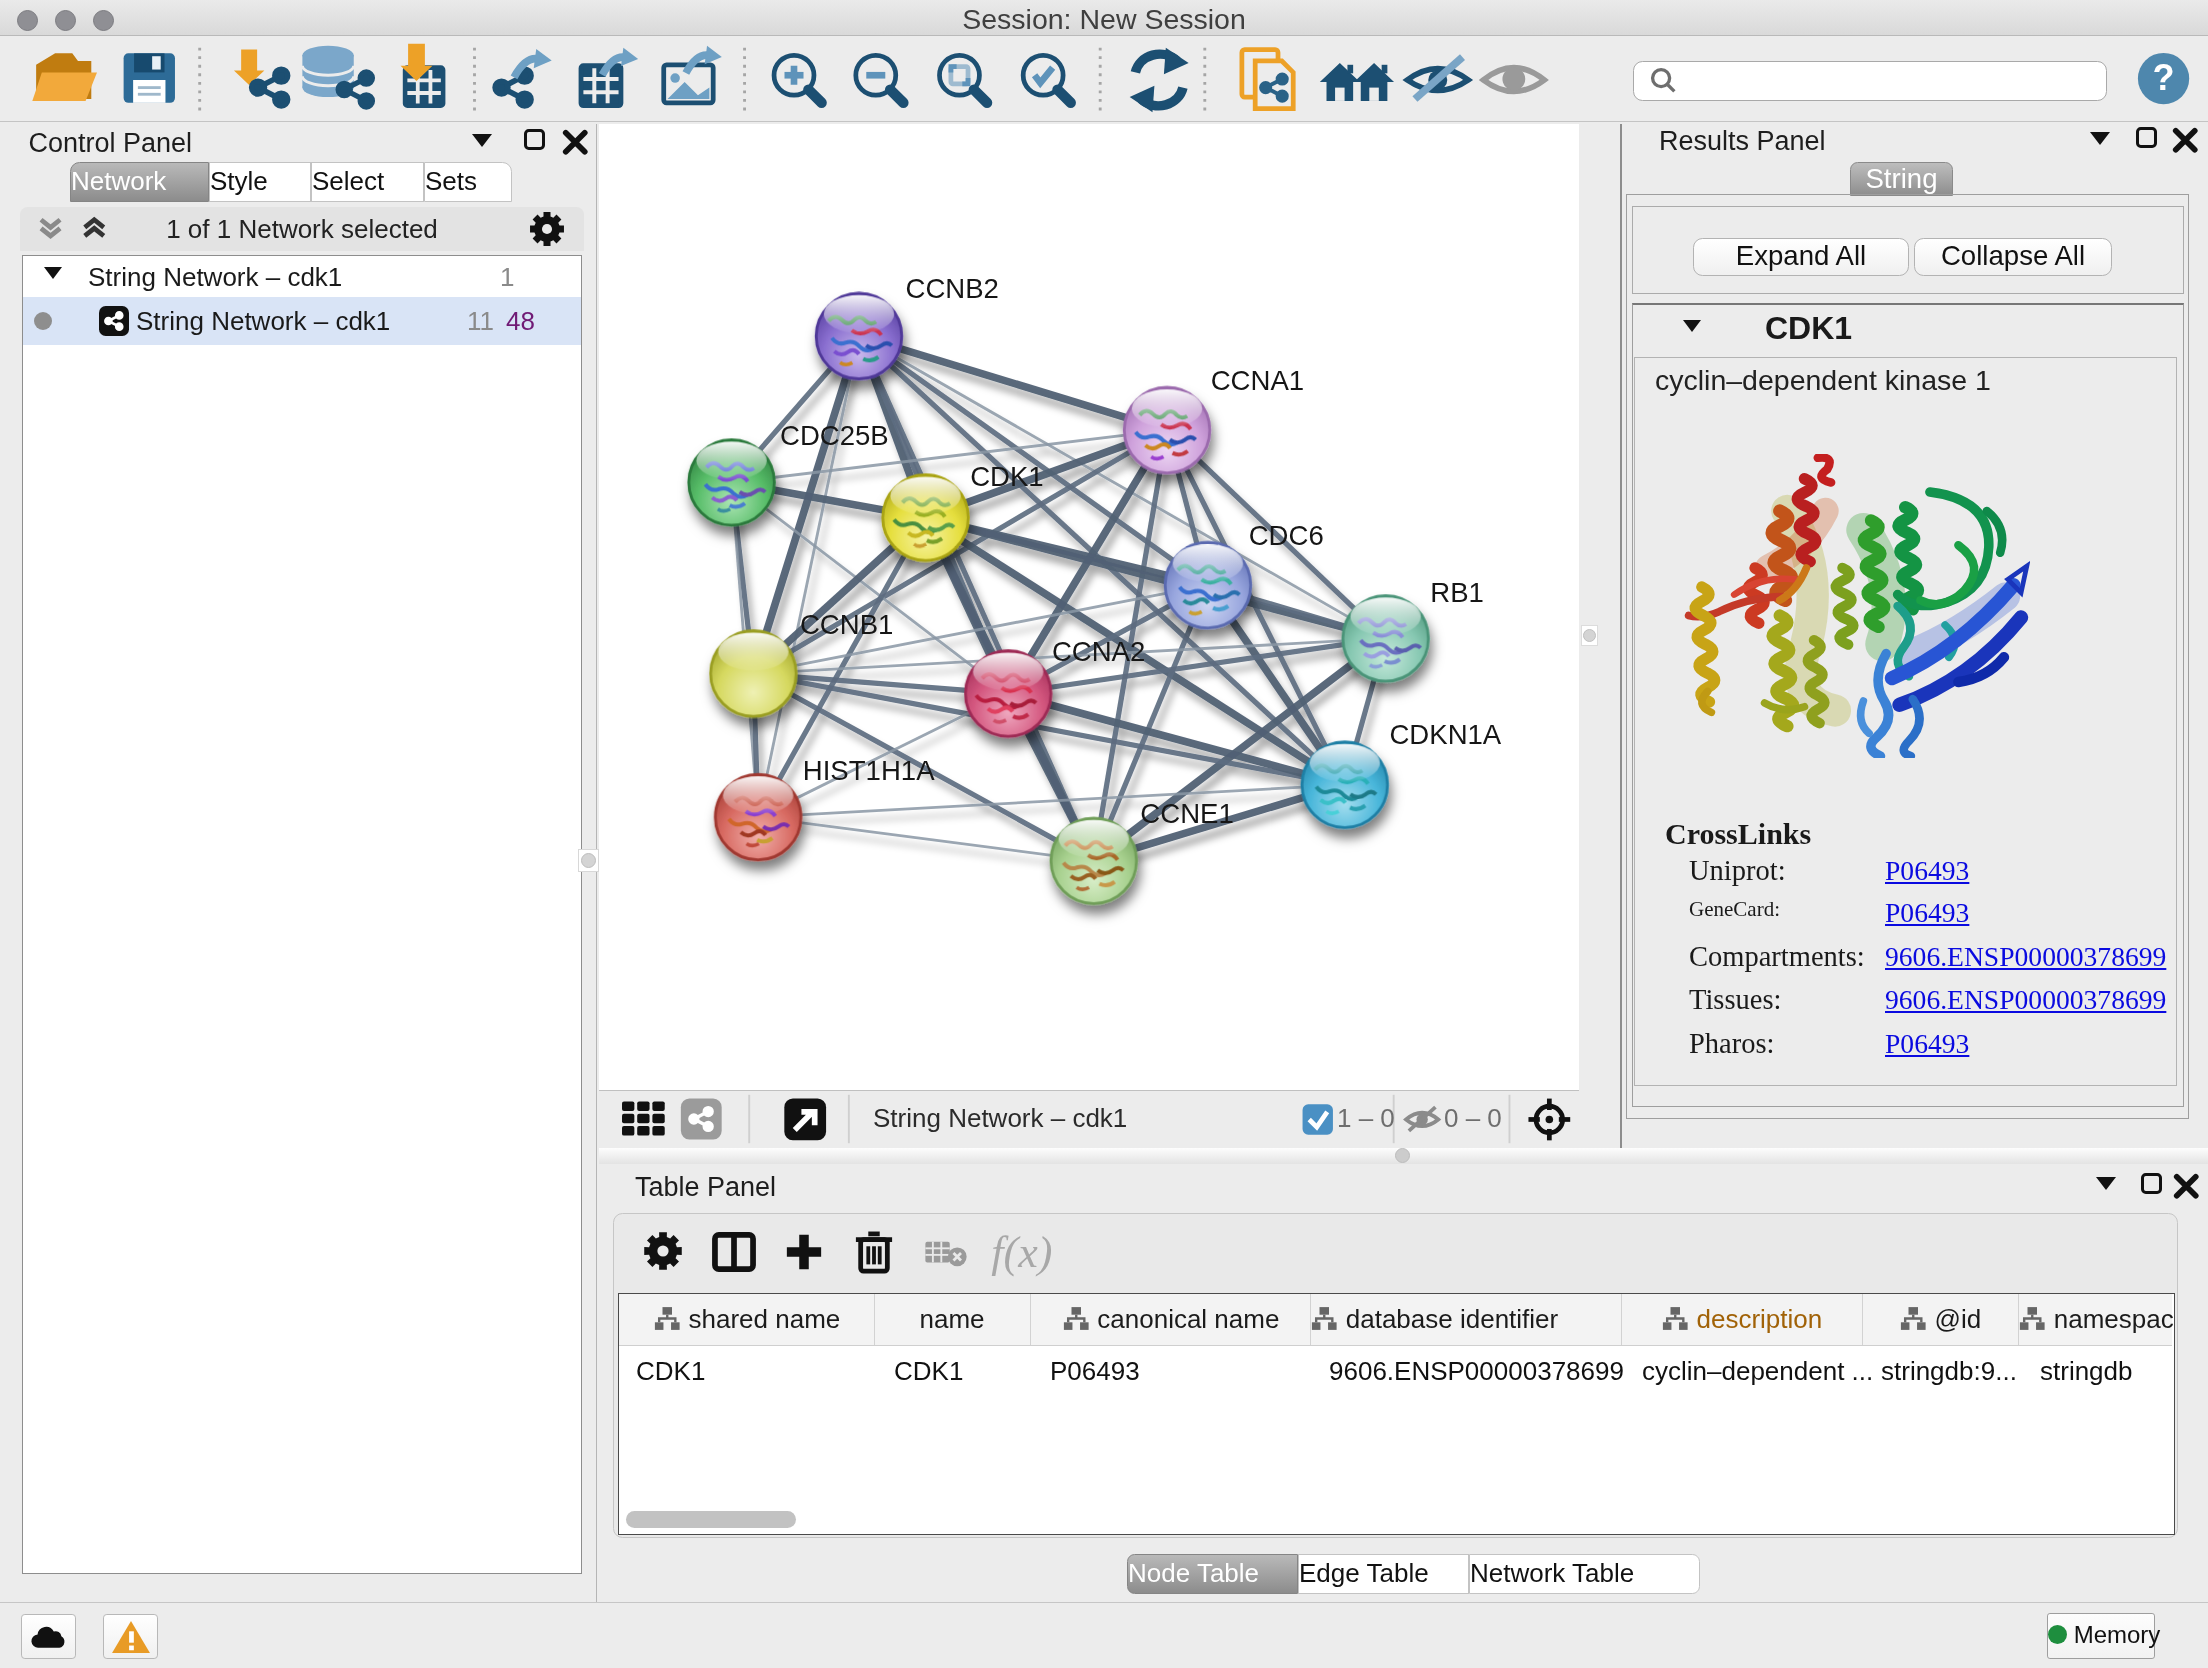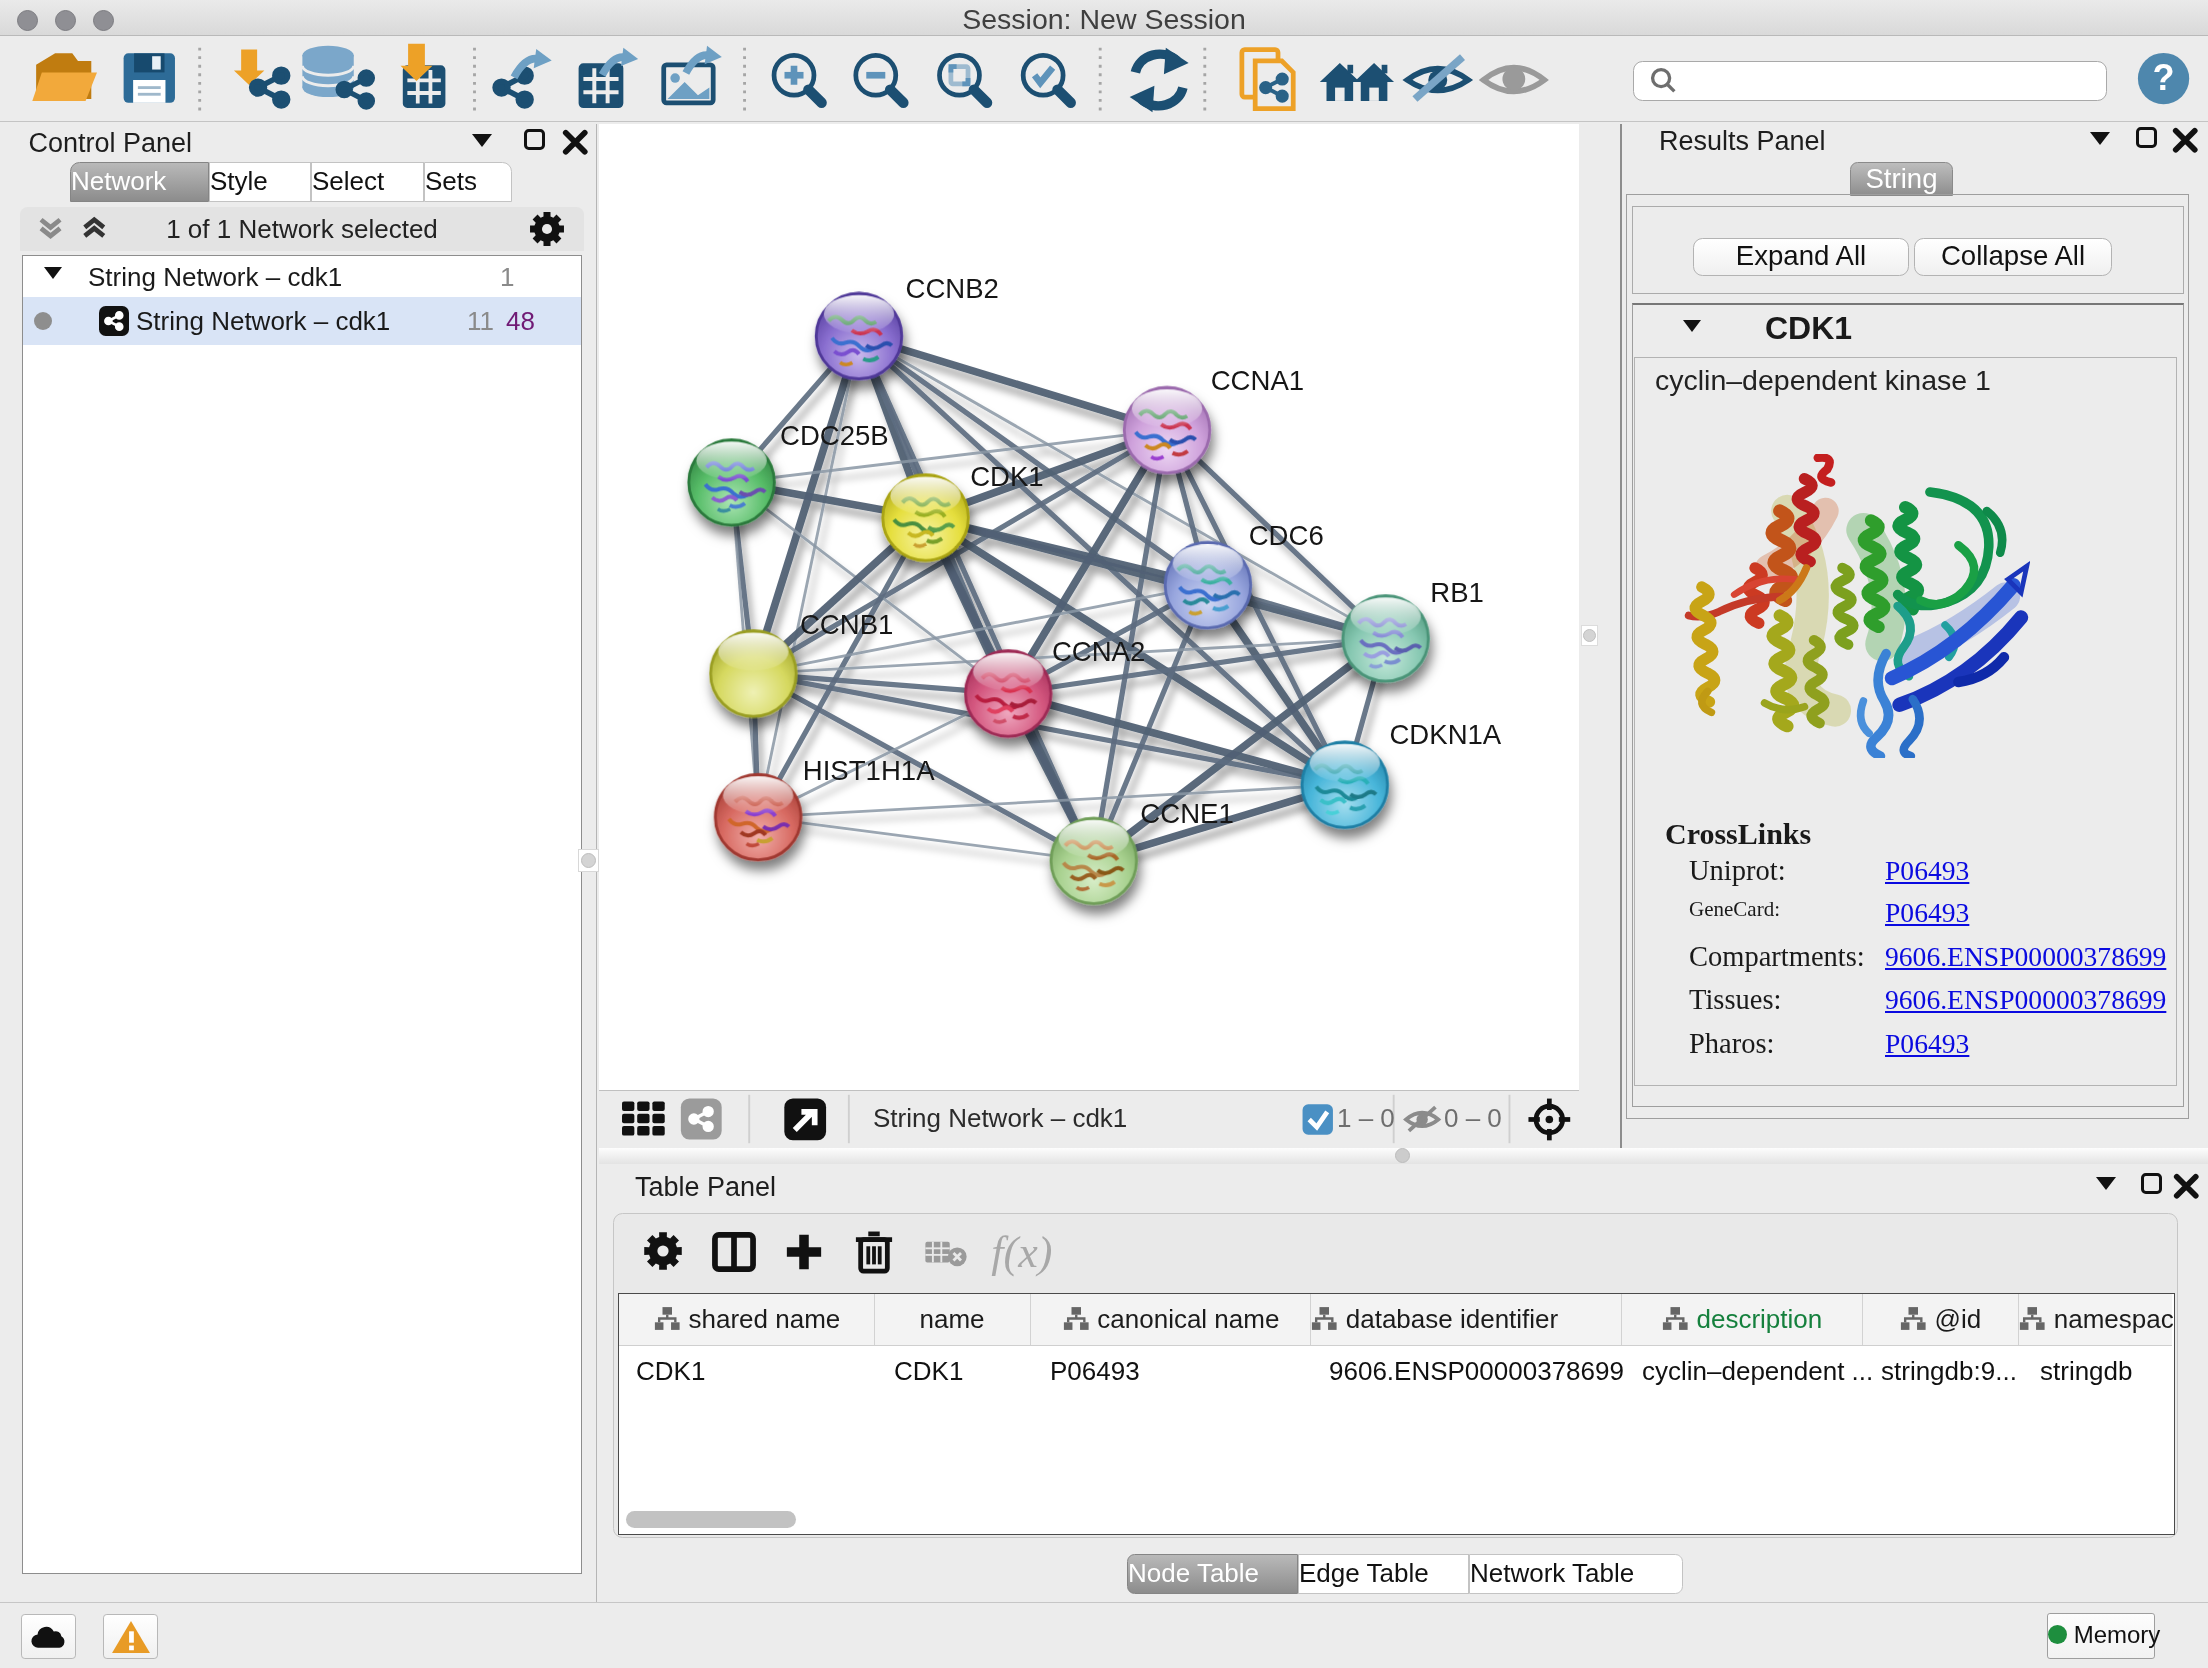--- a/index.html
+++ b/index.html
@@ -741,21 +741,21 @@
             <path d="M15 10 L15 14 M6.5 18 L6.5 14 L23.5 14 L23.5 18" stroke="#666" stroke-width="2.5" fill="none"></path>
           </svg> <span>canonical name</span></div>
         <div class="colsep" style="left:411px"></div>
         <div class="abs" style="left:691px;top:0;width:311px;height:52px;text-align:left;font-size:26px;color:#1b1b1b;line-height:50px;white-space:nowrap;overflow:hidden"><svg width="28.5" height="27" viewBox="0 0 30 28" style="vertical-align:-3.8px">
             <rect x="10" y="2" width="10" height="8" fill="#666"></rect>
             <rect x="2" y="18" width="9" height="8" fill="#666"></rect>
             <rect x="19" y="18" width="9" height="8" fill="#666"></rect>
             <path d="M15 10 L15 14 M6.5 18 L6.5 14 L23.5 14 L23.5 18" stroke="#666" stroke-width="2.5" fill="none"></path>
           </svg> <span>database identifier</span></div>
         <div class="colsep" style="left:691px"></div>
-        <div class="abs" style="left:1002px;top:0;width:241px;height:52px;text-align:center;font-size:26px;color:#15803d;line-height:50px;white-space:nowrap;overflow:hidden"><svg width="28.5" height="27" viewBox="0 0 30 28" style="vertical-align:-3.8px">
+        <div class="abs" style="left:1002px;top:0;width:241px;height:52px;text-align:center;font-size:26px;color:#a16207;line-height:50px;white-space:nowrap;overflow:hidden"><svg width="28.5" height="27" viewBox="0 0 30 28" style="vertical-align:-3.8px">
             <rect x="10" y="2" width="10" height="8" fill="#666"></rect>
             <rect x="2" y="18" width="9" height="8" fill="#666"></rect>
             <rect x="19" y="18" width="9" height="8" fill="#666"></rect>
             <path d="M15 10 L15 14 M6.5 18 L6.5 14 L23.5 14 L23.5 18" stroke="#666" stroke-width="2.5" fill="none"></path>
           </svg> <span>description</span></div>
         <div class="colsep" style="left:1002px"></div>
         <div class="abs" style="left:1243px;top:0;width:156px;height:52px;text-align:center;font-size:26px;color:#1b1b1b;line-height:50px;white-space:nowrap;overflow:hidden"><svg width="28.5" height="27" viewBox="0 0 30 28" style="vertical-align:-3.8px">
             <rect x="10" y="2" width="10" height="8" fill="#666"></rect>
             <rect x="2" y="18" width="9" height="8" fill="#666"></rect>
             <rect x="19" y="18" width="9" height="8" fill="#666"></rect>
@@ -776,21 +776,21 @@
         <div class="abs" style="left:431px;top:9.5px;font-size:26px;color:#111;white-space:nowrap">P06493</div>
         <div class="abs" style="left:710px;top:9.5px;font-size:26px;color:#111;white-space:nowrap">9606.ENSP00000378699</div>
         <div class="abs" style="left:1023px;top:9.5px;font-size:26px;color:#111;white-space:nowrap">cyclin–dependent ...</div>
         <div class="abs" style="left:1262px;top:9.5px;font-size:26px;color:#111;white-space:nowrap">stringdb:9...</div>
         <div class="abs" style="left:1421px;top:9.5px;font-size:26px;color:#111;white-space:nowrap">stringdb</div>
       </div>
       <div class="abs" style="left:6.7px;top:217px;width:170px;height:17px;background:#c2c2c2;border-radius:8.6px"></div>
     </div>
     <div class="tab tabsel" style="left:528px;top:390px;width:171px;border-radius:7.6px 0 0 7.6px">Node Table</div>
     <div class="tab" style="left:699px;top:390px;width:171px">Edge Table</div>
-    <div class="tab" style="left:870px;top:390px;width:214px;border-radius:0 7.6px 7.6px 0">Network Table</div>
+    <div class="tab" style="left:870px;top:390px;width:231px;border-radius:0 7.6px 7.6px 0">Network Table</div>
   </div>
 <div id="statusbar">
     <div class="btn" style="left:21px;top:11.4px;width:55px;height:45px;border-radius:3.8px;border-color:#b8b8b8"><svg width="42" height="28.5" viewBox="0 0 44 30" style="margin-top:7.6px">
         <path d="M11 26 a7 7 0 0 1 -1 -14 a9 9 0 0 1 17 -3 a6 6 0 0 1 8 5 a6.5 6.5 0 0 1 -2 12 Z" fill="#111"></path>
       </svg></div>
     <div class="btn" style="left:103px;top:11.4px;width:55px;height:45px;border-radius:3.8px;border-color:#b8b8b8"><svg width="42" height="36" viewBox="0 0 44 38" style="margin-top:3.8px">
         <path d="M22 2 L42 36 L2 36 Z" fill="#e89b26"></path>
         <rect x="20" y="13" width="5" height="12" fill="#fff"></rect>
         <rect x="20" y="28" width="5" height="5" fill="#fff"></rect>
       </svg></div>

